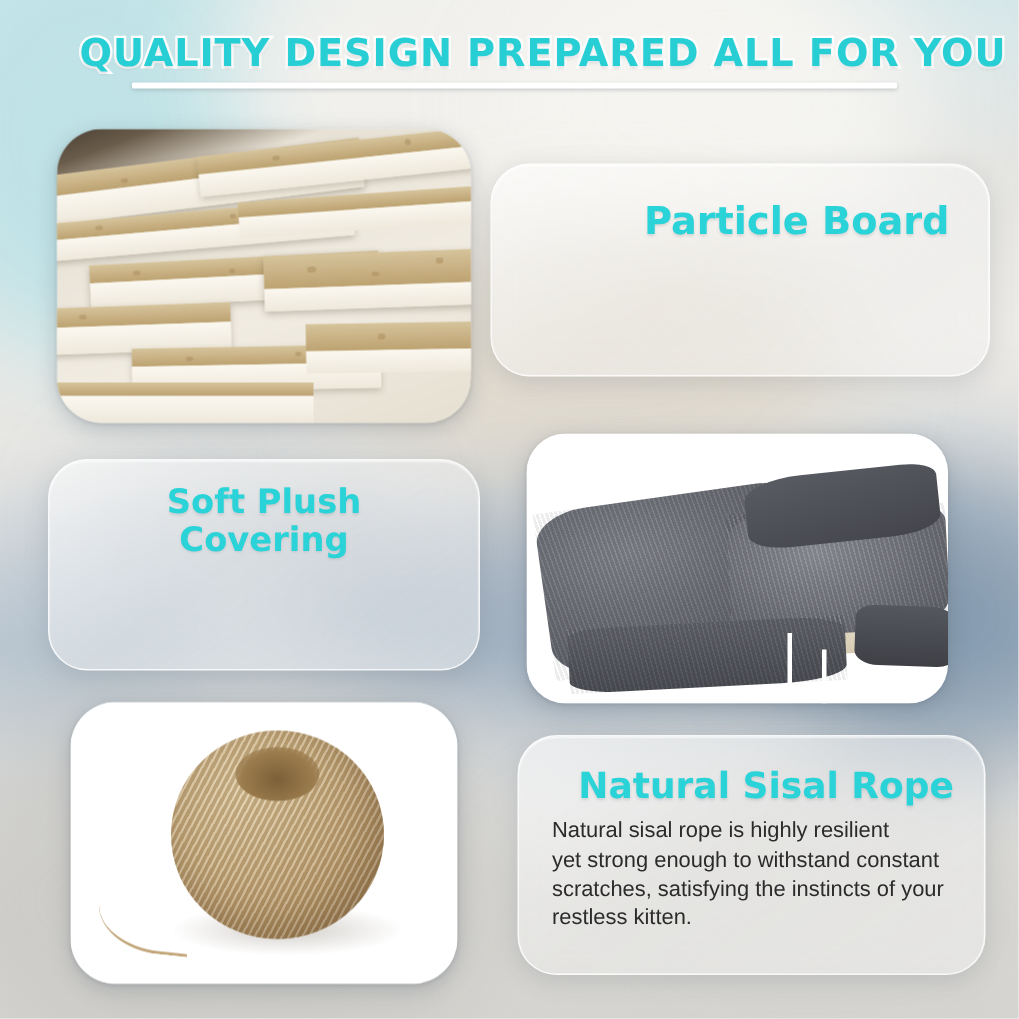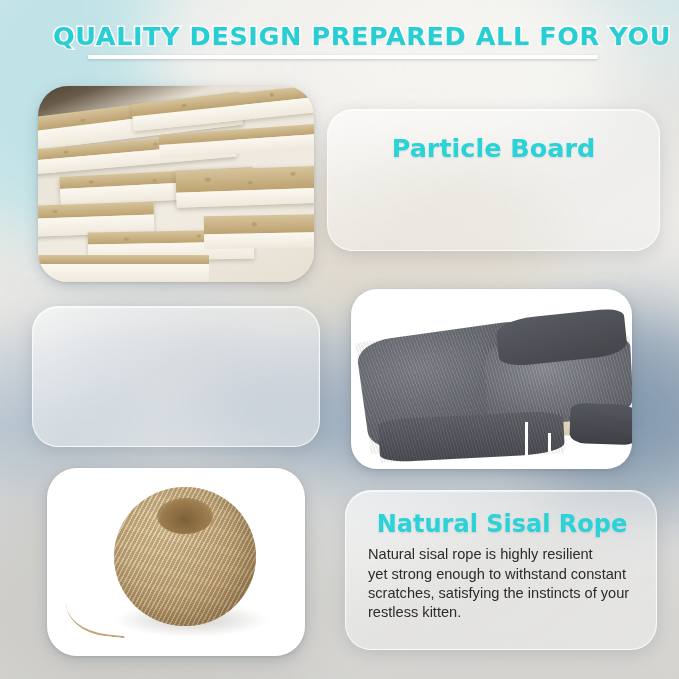--- a/index.html
+++ b/index.html
@@ -194,21 +194,21 @@
     left: 38px; top: 86px;
     width: 276px; height: 196px;
   }
   #card-particle-board {
     left: 327px; top: 109px;
     width: 333px; height: 142px;
     padding: 24px 26px 0 26px;
   }
   #card-particle-board .card-heading {
     font-size: 25.5px;
-    text-align: center;
+    text-align: right;
   }
   #card-particle-board .card-body {
     font-size: 14.6px;
     text-align: left;
     margin-top: 9px;
   }
 
   
   #card-soft-plush {
     left: 32px; top: 306px;
@@ -235,21 +235,21 @@
     left: 47px; top: 468px;
     width: 258px; height: 188px;
   }
   #card-sisal-rope {
     left: 345px; top: 490px;
     width: 312px; height: 160px;
     padding: 20px 20px 0 22px;
   }
   #card-sisal-rope .card-heading {
     font-size: 24px;
-    text-align: center;
+    text-align: right;
   }
   #card-sisal-rope .card-body {
     font-size: 14.6px;
     text-align: left;
     margin-top: 8px;
   }
 
   
   .photo-inner {
     position: absolute;
@@ -461,20 +461,21 @@
         <div class="pb-face" style="height:65%;"></div>
       </div>
     </div>
   </div>
 
   <div class="text-card" id="card-particle-board">
     <h2 class="card-heading">Particle Board</h2>
   </div>
 
   <div class="text-card" id="card-soft-plush">
+    <h2 class="card-heading">Soft Plush Covering</h2>
   </div>
 
   <div class="photo-card" id="photo-plush">
     <div class="photo-inner">
       <div class="plush-bg"></div>
 
       <div class="plush-board" style="left:8%;top:70%;width:86%;height:13%;transform:rotate(-2deg);"></div>
 
       <div class="plush-body" style="left:4%;top:22%;width:70%;height:62%;border-radius:18% 26% 16% 20%;transform:rotate(-8deg);">
         <div class="plush-fuzz"></div>

